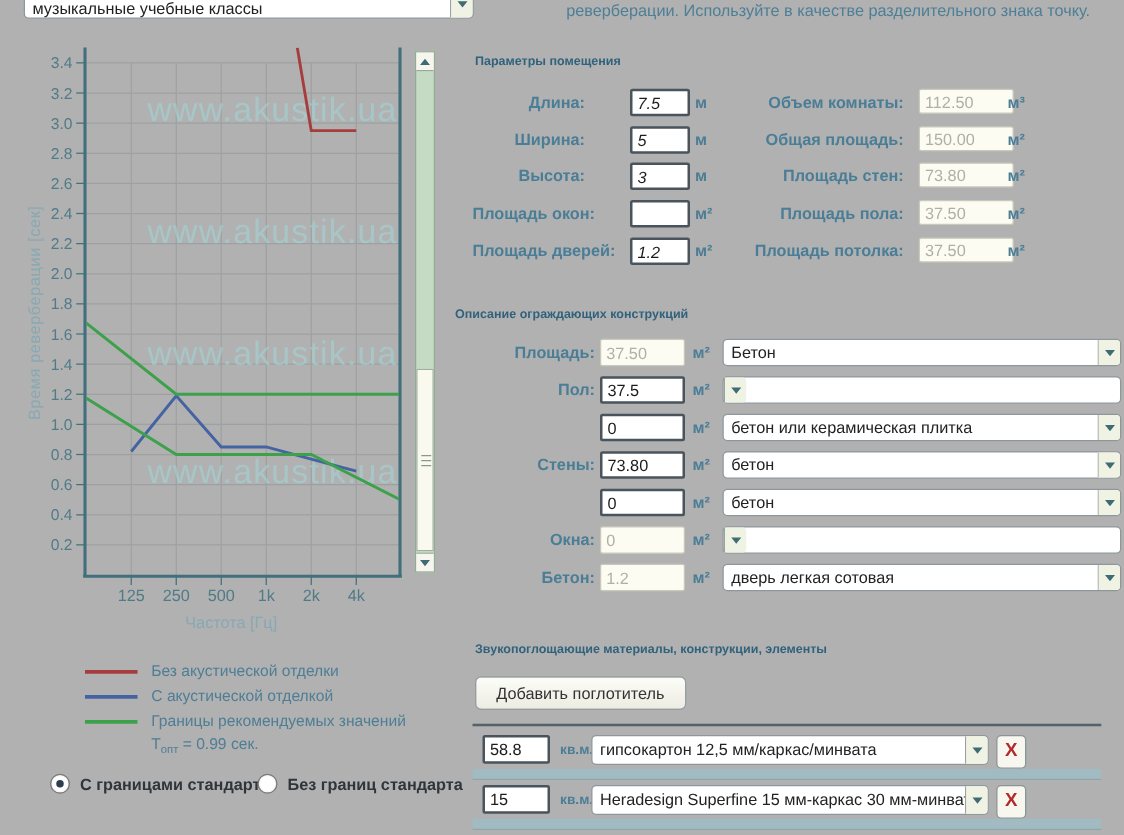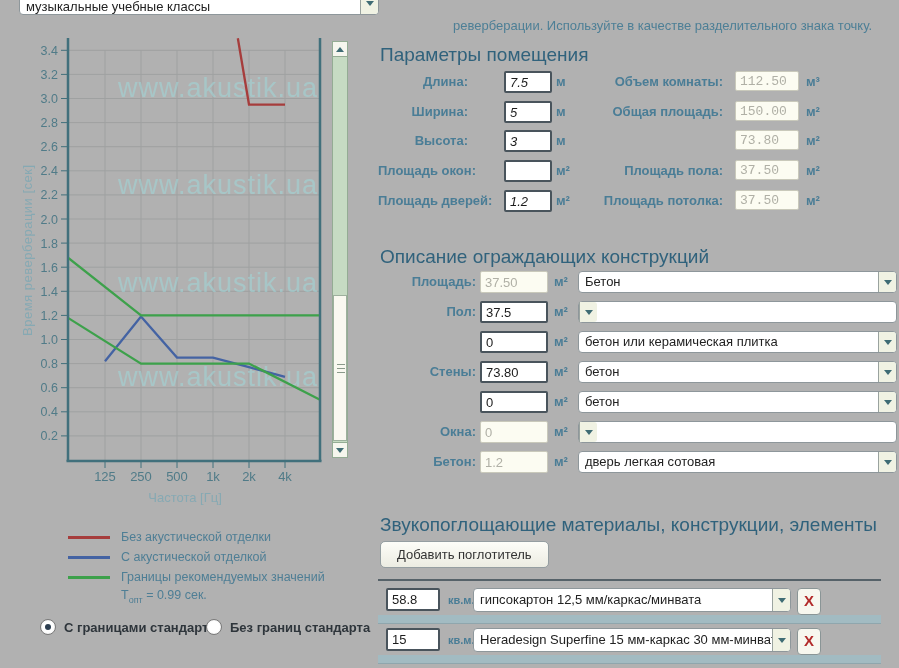--- a/index.html
+++ b/index.html
@@ -19,26 +19,26 @@
   .tri-up{width:0;height:0;border:4px solid transparent;border-bottom:5px solid #3f6c74;margin-bottom:4px;}
 
   .inp{position:absolute;box-sizing:border-box;height:22px;border:2px solid #49545c;
        background:#fff;font-family:"Liberation Sans",sans-serif;font-size:13px;color:#1c1c1c;
        padding:0 4px;border-radius:2px;}
   .inp.dis{border:1px solid #c9c9bb;background:#fcfcf2;color:#b0b0a6;}
 
   .lbl{position:absolute;font-size:13px;font-weight:bold;color:#4a7d96;
        line-height:22px;text-align:right;white-space:nowrap;}
   .unit{position:absolute;font-size:13px;font-weight:bold;color:#4a7d96;line-height:22px;}
-  .heading{position:absolute;font-size:19px;font-weight:normal;color:#30627c;white-space:nowrap;}
+  .heading{position:absolute;font-size:10px;font-weight:bold;color:#30627c;white-space:nowrap;}
 
   
   .top-combo{top:-9px;left:19px;width:360px;height:24px;}
   .top-combo .combo-text{line-height:30px;}
-  .instruction{top:18px;left:453px;width:440px;font-size:13px;color:#4d7f96;white-space:nowrap;}
+  .instruction{top:1px;left:453px;width:440px;font-size:13px;color:#4d7f96;white-space:nowrap;}
 
   
   #chart-svg{position:absolute;left:0;top:0;width:370px;height:510px;}
   .x-title{top:490px;left:100px;width:170px;text-align:center;font-size:13px;color:#86a9b3;}
   .y-title{top:100px;left:20px;width:18px;height:300px;font-size:13px;color:#86a9b3;
            writing-mode:vertical-rl;transform:rotate(180deg);text-align:center;letter-spacing:.5px;}
 
   
   .sbar{left:332px;top:41px;width:16px;height:417px;background:#c6dbc3;
         border:1px solid #94ac94;box-sizing:border-box;}
@@ -61,21 +61,21 @@
          background:radial-gradient(#ffffff 55%,#d8d8d8);display:flex;align-items:center;justify-content:center;}
   .radio .dot{width:6px;height:6px;border-radius:50%;background:#2c3e50;}
   .radio-label{margin-left:8px;font-size:13px;font-weight:bold;color:#2e353b;white-space:nowrap;}
 
   
   .row{position:absolute;left:0;width:899px;height:22px;}
   .c-lbl1{left:378px;width:90px;}
   .c-inp1{left:504px;width:48px;font-style:italic;}
   .c-unit1{left:556px;}
   .c-lbl2{left:560px;width:163px;}
-  .c-inp2{left:735px;width:64px;height:20px;font-family:Liberation Mono, monospace;}
+  .c-inp2{left:735px;width:76px;height:20px;}
   .c-unit2{left:806px;}
   .c-lblA{left:378px;width:98px;}
   .c-inpA{left:480px;width:68px;}
   .c-unitA{left:554px;}
   .c-combo{left:578px;width:319px;}
 
   
   .add-btn{position:absolute;left:380px;top:541px;height:27px;padding:0 16px;
            background:linear-gradient(#fdfdf8,#ecece2);border:1px solid #959ea1;border-radius:5px;
            font-family:"Liberation Sans",sans-serif;font-size:13px;color:#333;}
@@ -247,41 +247,42 @@
     <input class="inp c-inp1" value="5" style="">
     <div class="unit c-unit1">м</div>
     <div class="lbl c-lbl2">Общая площадь:</div>
     <input class="inp dis c-inp2" value="150.00" style="">
     <div class="unit c-unit2">м²</div>
   </div>
   <div class="row" style="top:130px">
     <div class="lbl c-lbl1">Высота:</div>
     <input class="inp c-inp1" value="3" style="">
     <div class="unit c-unit1">м</div>
+    <div class="lbl c-lbl2">Площадь стен:</div>
     <input class="inp dis c-inp2" value="73.80" style="">
     <div class="unit c-unit2">м²</div>
   </div>
   <div class="row" style="top:160px">
     <div class="lbl c-lbl1">Площадь окон:</div>
     <input class="inp c-inp1" value="" style="">
     <div class="unit c-unit1">м²</div>
     <div class="lbl c-lbl2">Площадь пола:</div>
     <input class="inp dis c-inp2" value="37.50" style="">
     <div class="unit c-unit2">м²</div>
   </div>
   <div class="row" style="top:190px">
     <div class="lbl c-lbl1">Площадь дверей:</div>
     <input class="inp c-inp1" value="1.2" style="">
     <div class="unit c-unit1">м²</div>
     <div class="lbl c-lbl2">Площадь потолка:</div>
     <input class="inp dis c-inp2" value="37.50" style="">
     <div class="unit c-unit2">м²</div>
   </div>
 
-  <div class="heading" style="left:380px;top:246px">Описание ограждающих конструкций</div>
+  <div class="heading" style="left:364px;top:246px">Описание ограждающих конструкций</div>
 
   <div class="row" style="top:271px">
     <div class="lbl c-lblA">Площадь:</div>
     <input class="inp dis c-inpA" value="37.50" style="">
     <div class="unit c-unitA">м²</div>
     <div class="combo c-combo">
       <div class="combo-text">Бетон</div>
       <div class="combo-btn">
           <div class="tri-down"></div>
         </div>

